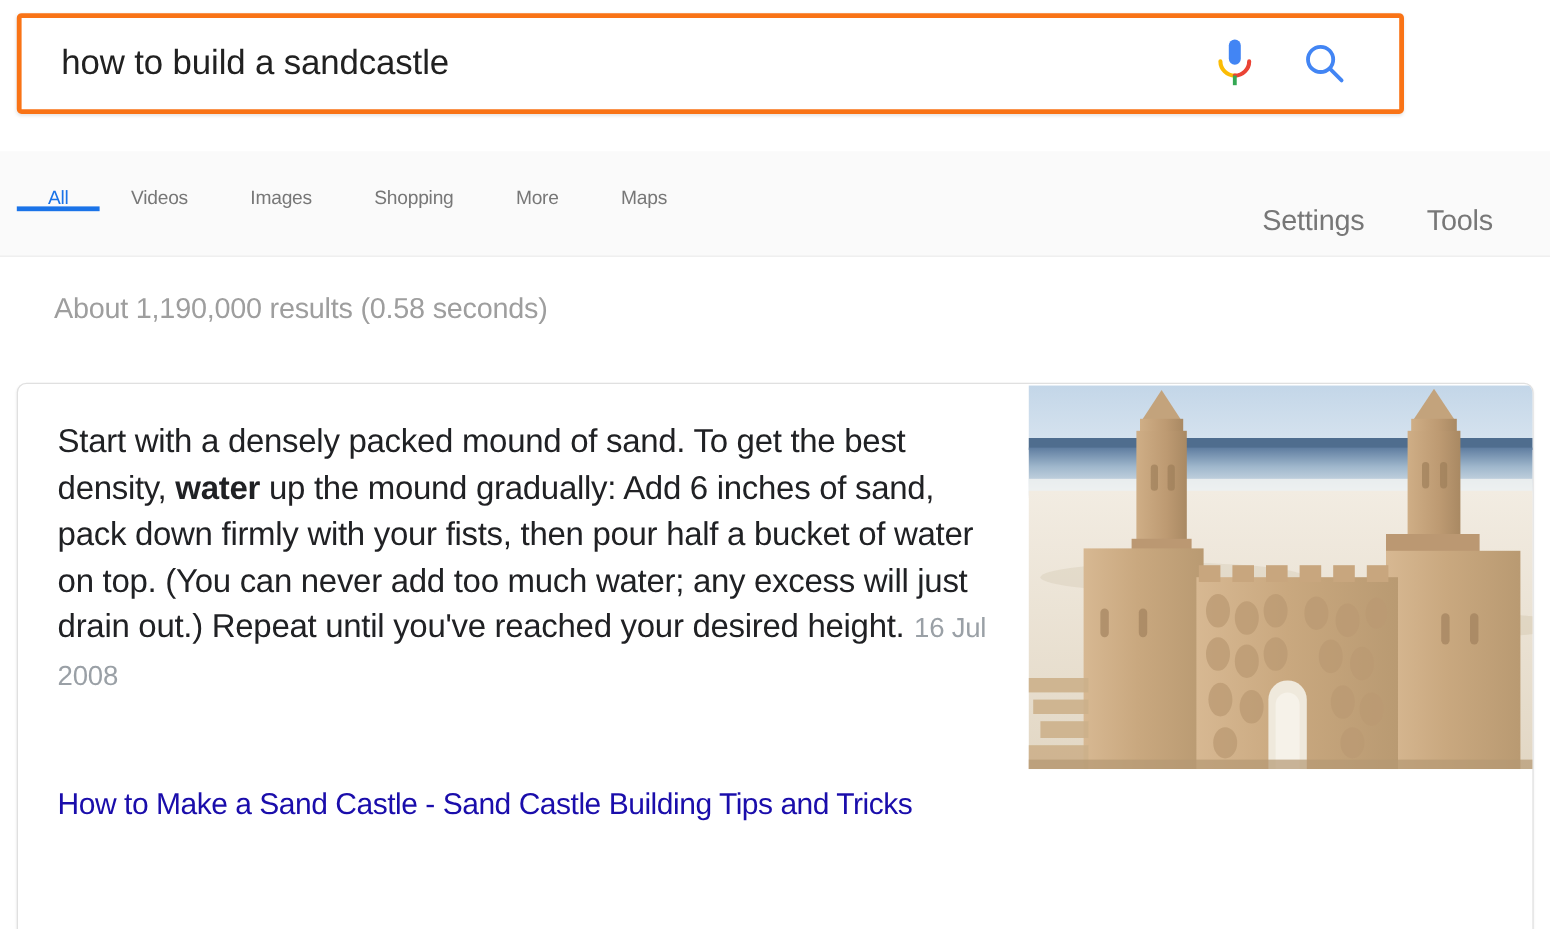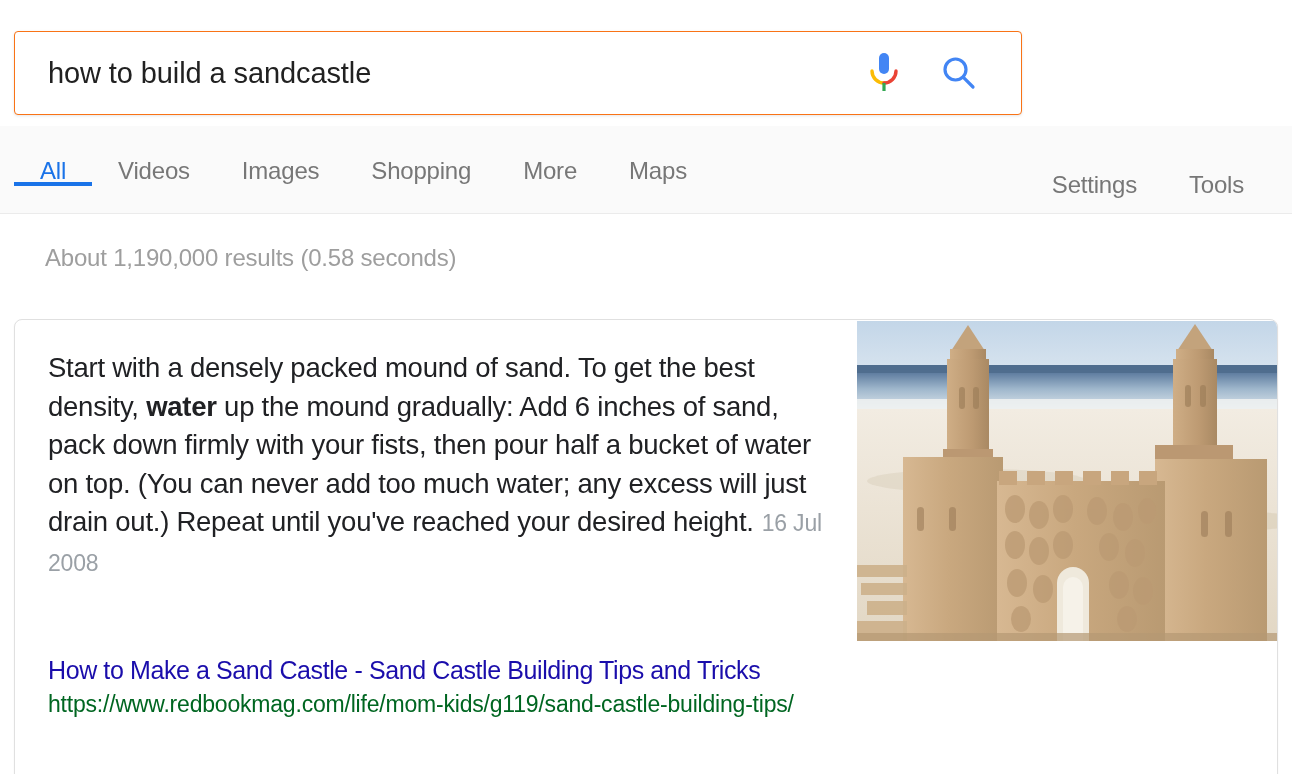--- a/index.html
+++ b/index.html
@@ -13,30 +13,29 @@
     font-family: "Liberation Sans", sans-serif;
     -webkit-font-smoothing: antialiased;
     overflow: hidden;
   }
 
   
   .searchbar-wrap {
     position: absolute;
     left: 14px;
     top: 11px;
-    width: 1008px;
+    width: 1156px;
     height: 84px;
     box-sizing: border-box;
     background: #ffffff;
-    border: 1px solid #f97316;
+    border: 4px solid #f97316;
     border-radius: 4px;
     box-shadow: 0 1px 3px rgba(0,0,0,0.10);
     display: flex;
     align-items: center;
-    margin-top: 20px;
   }
   .search-input {
     flex: 1;
     border: none;
     outline: none;
     background: transparent;
     font-family: "Liberation Sans", sans-serif;
     font-size: 29px;
     color: #212121;
     padding: 0 0 0 33px;
@@ -80,21 +79,21 @@
   .tabs-right {
     position: absolute;
     right: 22px;
     top: 0;
     height: 100%;
     display: flex;
     align-items: center;
   }
   .tab {
     position: relative;
-    font-size: 24px;
+    font-size: 16px;
     color: #777777;
     padding: 31px 26px 0 26px;
     cursor: pointer;
     white-space: nowrap;
     letter-spacing: -0.2px;
     text-align: center;
   }
   .tab.active {
     color: #1a73e8;
     font-weight: normal;
@@ -339,16 +338,15 @@
         <rect x="4" y="262" width="46" height="12"></rect>
         <rect x="10" y="280" width="40" height="14"></rect>
         <rect x="0" y="300" width="50" height="20"></rect>
       </g>
       <rect x="0" y="312" width="421" height="8" fill="#b59874" opacity="0.7"></rect>
     </svg>
   </div>
 
   <div class="result-link-block">
     <a class="result-title" href="#">How to Make a Sand Castle - Sand Castle Building Tips and Tricks</a>
-    <span class="result-url">https://www.redbookmag.com/life/mom-kids/g119/sand-castle-building-tips/</span>
   </div>
 
 </div>
 
 </body></html>

